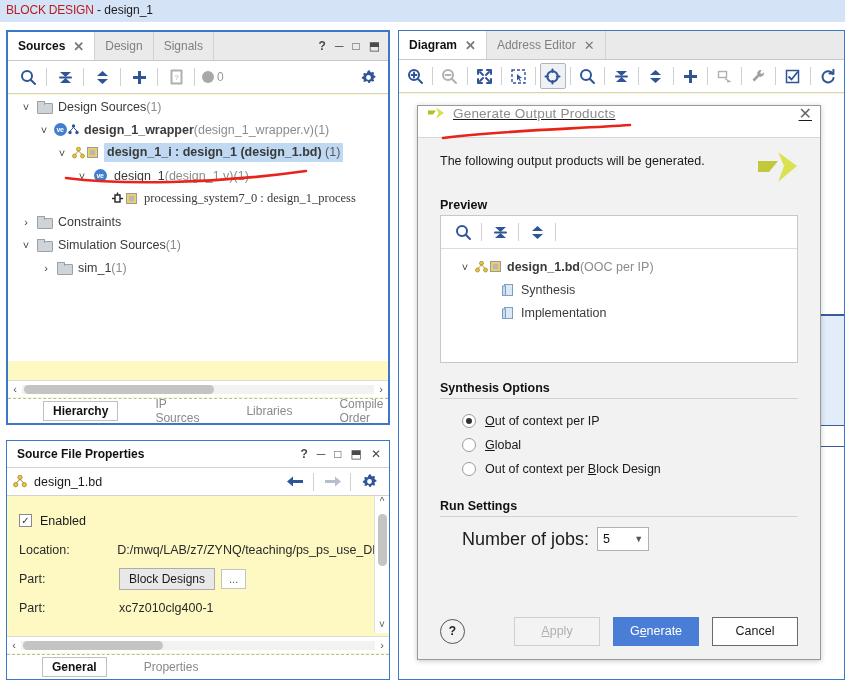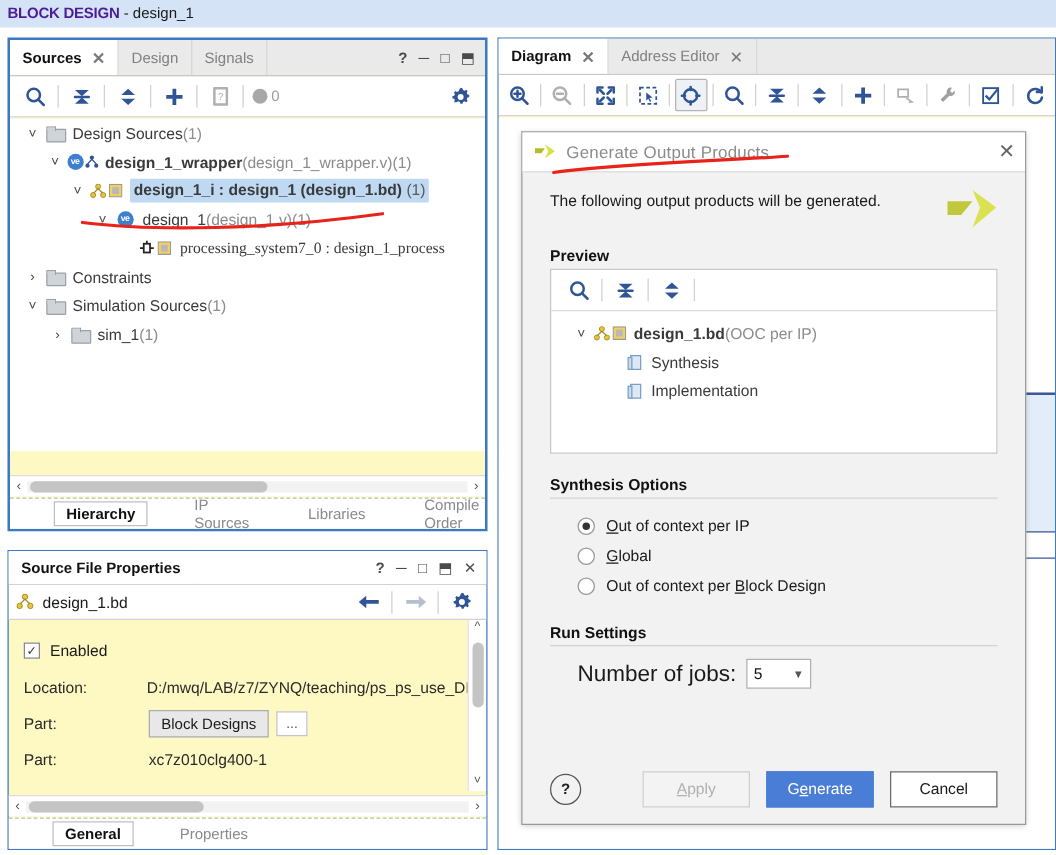--- a/index.html
+++ b/index.html
@@ -14,21 +14,21 @@
   }
   #root { position: relative; width: 845px; height: 684px; background:#ffffff; }
 
   
   .banner {
     position: absolute; left: 0; top: 0; width: 845px; height: 22px;
     background: #d5e3f7;
     padding: 3px 0 0 6px;
     font-size: 12px;
   }
-  .banner b { font-weight: bold; color:#4c1d95; letter-spacing: -0.2px;}
+  .banner b { font-weight: normal; color:#b91c1c; letter-spacing: -0.2px;}
   .banner span.sub { color:#1a1a1a; font-weight: normal; }
 
   
   .panel {
     position: absolute;
     background: #fef9c3;
     border: 1px solid #3c78c8;
   }
   .panel.sel { border: 2px solid #3c78c8; }
   .tabstrip {
@@ -172,21 +172,21 @@
 
   
   .dialog {
     position:absolute;
     background:#f2f2f2;
     border:1px solid #9a9a9a;
     box-shadow: 0 1px 5px rgba(0,0,0,0.22);
   }
   .dlg-title {
     height: 32px; background:#ffffff; border-bottom:1px solid #d8d8d8;
-    display:flex; align-items:center; padding: 0 8px 0 10px;
+    display:flex; padding: 0 8px 0 10px; text-decoration: underline;
   }
   .dlg-title .tt { flex:1 1 auto; color:#8c8c8c; font-size:13.5px; padding-left:8px; letter-spacing:0.2px;}
   .dlg-title .cx { color:#666; font-size:16px; line-height:1; cursor:default;}
   .dlg-body { padding: 16px 22px 0 22px; position:relative; }
   .dlg-intro { font-size:12.5px; color:#1a1a1a; }
   .xlogo-big { position:absolute; right:22px; top:10px; }
 
   .seclabel { font-weight:bold; font-size:12.5px; color:#111; margin-bottom:3px;}
   .secline { height:1px; background:#d2d2d2; margin-bottom:10px; }
 

